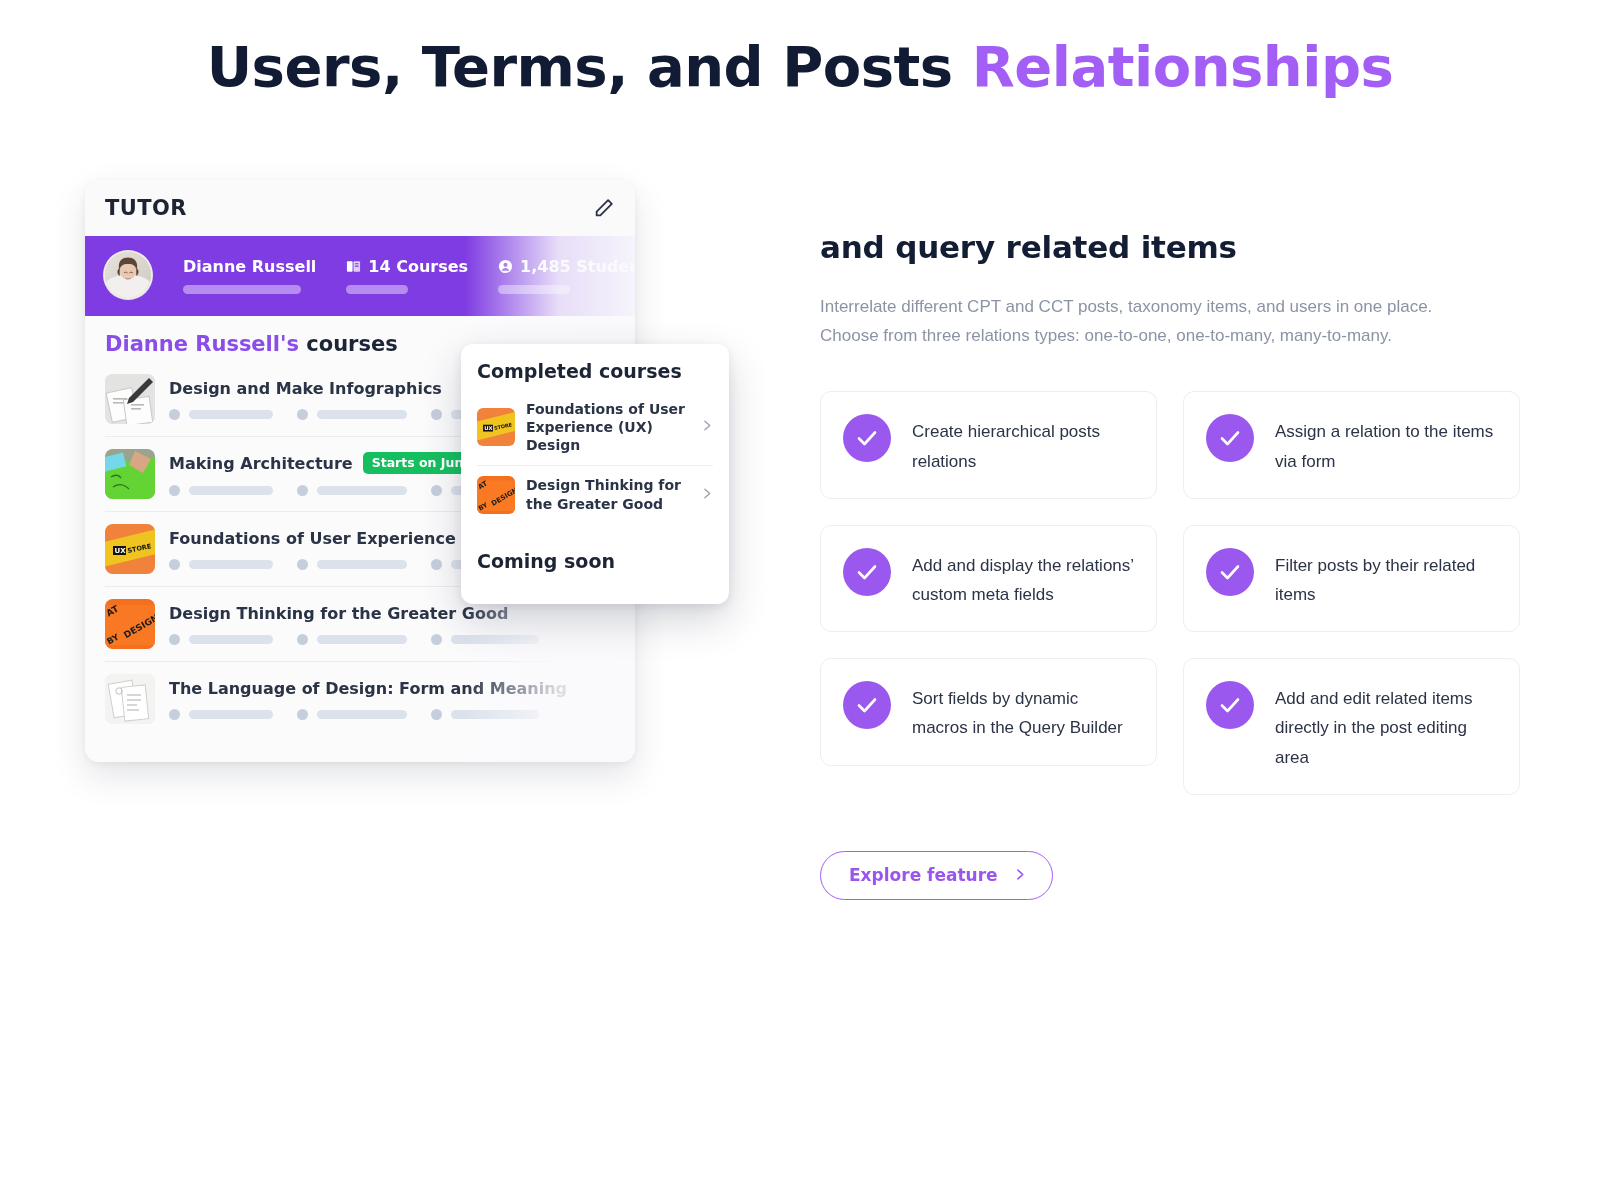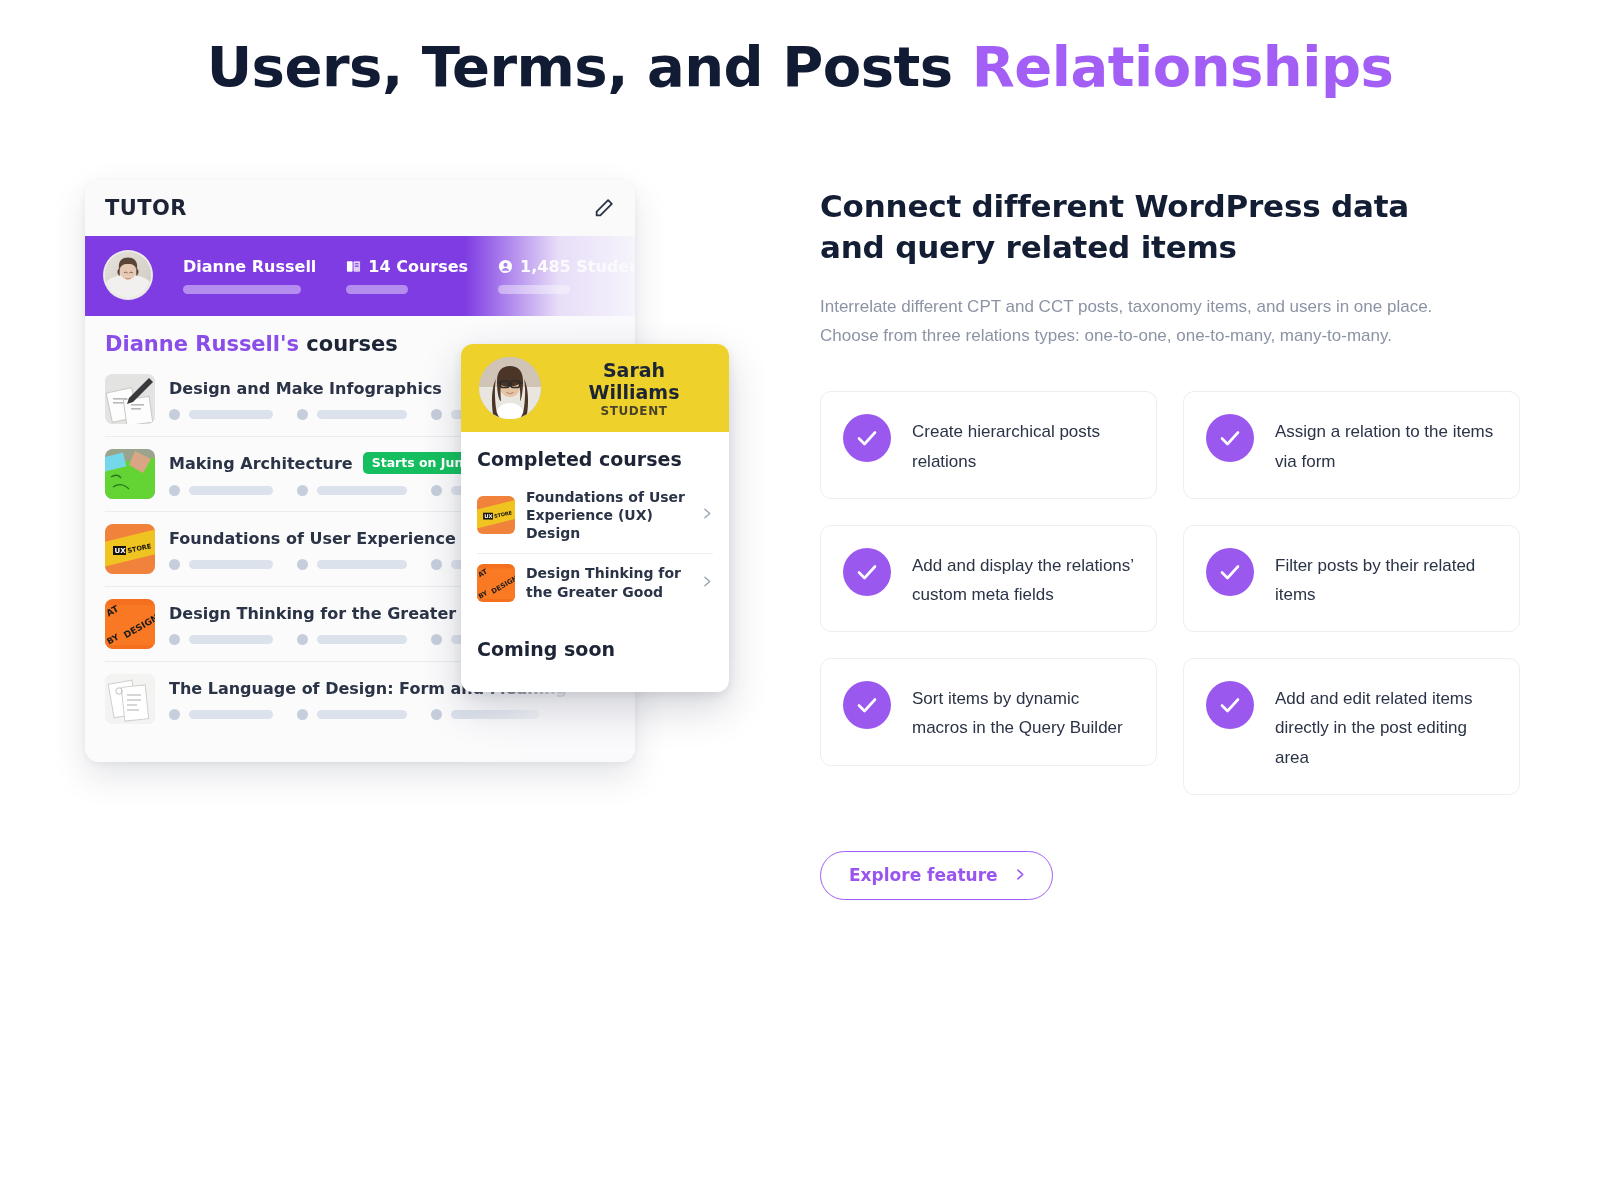--- a/index.html
+++ b/index.html
@@ -471,42 +471,20 @@
               <span class="dot"></span>
                 <span class="line w3"></span>
             </div>
           </div>
         </div>
       </div>
       <div class="fade-right"></div>
     </div>
 
     <div class="student-card">
-      <div class="student-head">
-        <div class="student-avatar">
-          <svg viewBox="0 0 62 62">
-            <rect width="62" height="62" fill="#cfc4b6"></rect>
-            <rect y="30" width="62" height="32" fill="#e9e5df"></rect>
-            <path d="M16 62c0-10 6-16 15-16s15 6 15 16z" fill="#ffffff"></path>
-            <ellipse cx="31" cy="27" rx="11" ry="13" fill="#e7c3a6"></ellipse>
-            <path d="M18 24c0-10 5-15 13-15s13 5 13 15c0 12-2 20-3 20 1-10-1-17-1-17-4 3-14 4-18 1 0 0-1 7 0 16-2 0-4-8-4-20z" fill="#4b3527"></path>
-            <path d="M17 22c-2 8-1 26 1 34l3 6h-6c-3-12-3-31 2-40zM45 22c2 8 1 26-1 34l-3 6h6c3-12 3-31-2-40z" fill="#4b3527"></path>
-            <g fill="none" stroke="#2b2b2b" stroke-width="1.6">
-              <rect x="21.5" y="24" width="8.5" height="6.5" rx="2"></rect>
-              <rect x="32" y="24" width="8.5" height="6.5" rx="2"></rect>
-              <path d="M30 27h2M18.5 26h3M40.5 26h3"></path>
-            </g>
-            <path d="M28 35.5c2 1.5 4 1.5 6 0" stroke="#bf8d77" stroke-width="1.3" fill="none" stroke-linecap="round"></path>
-          </svg>
-        </div>
-        <div style="flex:1 1 auto;">
-          <div class="student-name">Sarah Williams</div>
-          <div class="student-role">STUDENT</div>
-        </div>
-      </div>
 
       <div class="student-body">
         <div class="section-head">Completed courses</div>
 
         <div class="s-row">
           <div class="s-thumb">
             <svg viewBox="0 0 50 50">
               <rect width="50" height="50" fill="#f0823c"></rect>
               <rect x="-6" y="12" width="64" height="24" fill="#f0c420" transform="rotate(-14 25 24)"></rect>
               <rect x="8" y="22" width="13" height="9" fill="#15120f"></rect>
@@ -541,21 +519,21 @@
         </div>
 
         <div class="section-head second">Coming soon</div>
 
       </div>
     </div>
   </div>
 
   <div class="right-col">
     <h2 class="right-title">
-      <span>Connect different WordPress data</span><br>
+      <br>
       <span>and query related items</span>
     </h2>
 
     <p class="right-desc">Interrelate different CPT and CCT posts, taxonomy items, and users in one place. Choose from three relations types: one-to-one, one-to-many, many-to-many.</p>
 
     <div class="feature-grid">
       <div class="feature-card">
         <span class="check-circle">
           <svg viewBox="0 0 24 24" fill="none" stroke="#ffffff" stroke-width="2.6" stroke-linecap="round" stroke-linejoin="round">
               <polyline points="4 12.5 9.5 18 20 6.5"></polyline>
@@ -586,21 +564,21 @@
             </svg>
         </span>
         <span class="feature-text">Filter posts by their related items</span>
       </div>
       <div class="feature-card">
         <span class="check-circle">
           <svg viewBox="0 0 24 24" fill="none" stroke="#ffffff" stroke-width="2.6" stroke-linecap="round" stroke-linejoin="round">
               <polyline points="4 12.5 9.5 18 20 6.5"></polyline>
             </svg>
         </span>
-        <span class="feature-text">Sort items by dynamic macros in the Query Builder</span>
+        <span class="feature-text">Sort fields by dynamic macros in the Query Builder</span>
       </div>
       <div class="feature-card">
         <span class="check-circle">
           <svg viewBox="0 0 24 24" fill="none" stroke="#ffffff" stroke-width="2.6" stroke-linecap="round" stroke-linejoin="round">
               <polyline points="4 12.5 9.5 18 20 6.5"></polyline>
             </svg>
         </span>
         <span class="feature-text">Add and edit related items directly in the post editing area</span>
       </div>
     </div>

